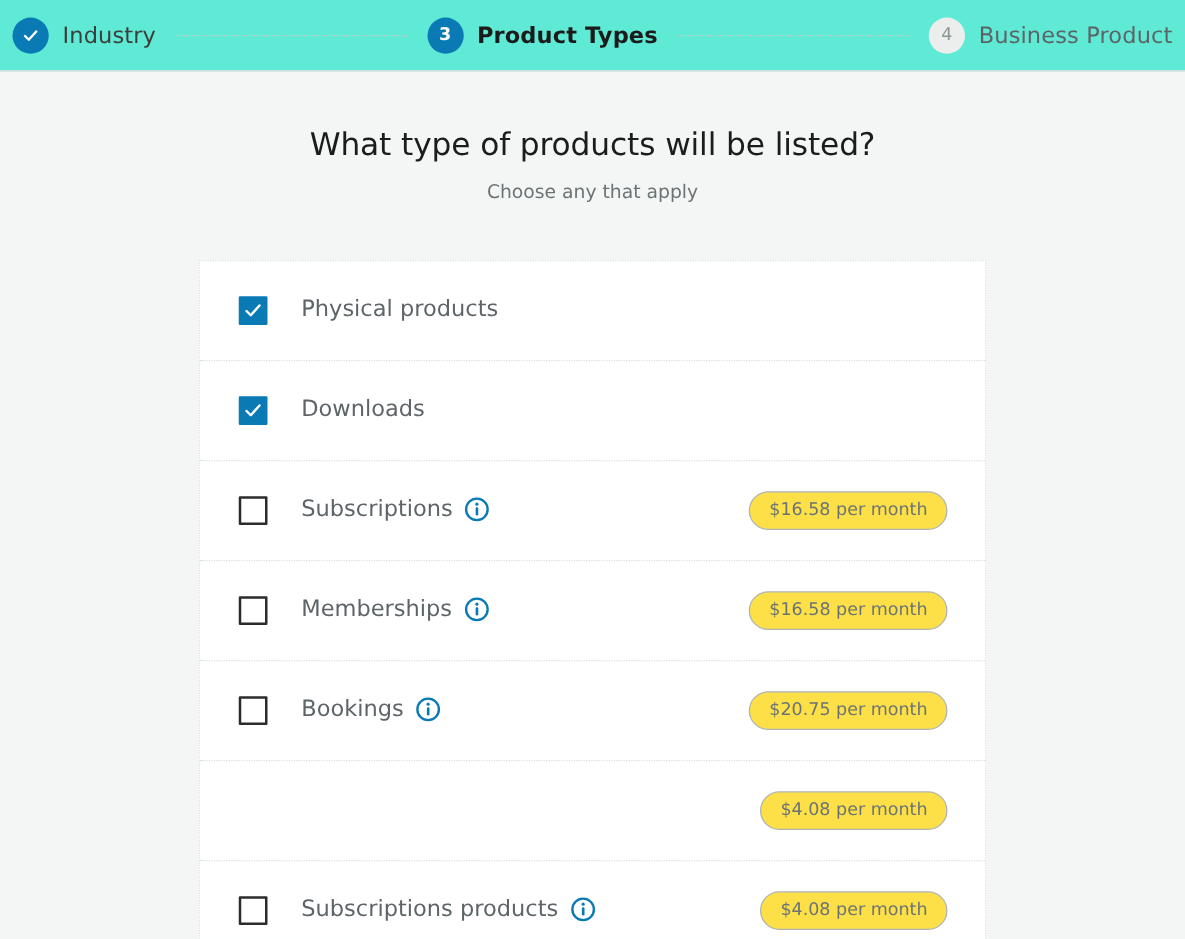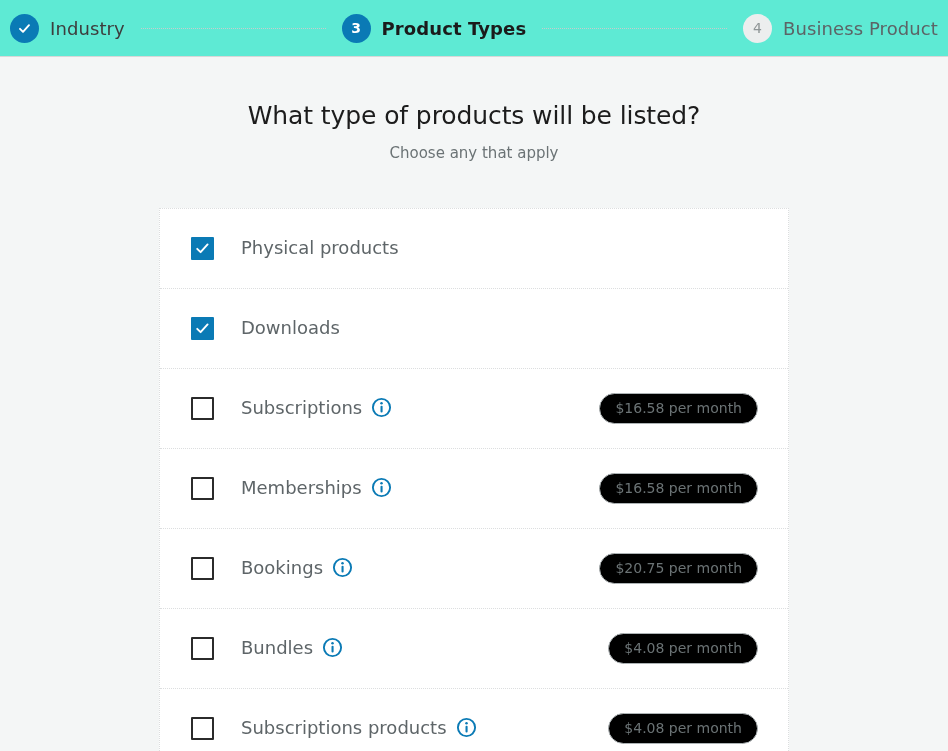--- a/index.html
+++ b/index.html
@@ -151,21 +151,21 @@
     align-items: center;
     line-height: 0;
   }
   .price-badge {
     flex: 0 0 auto;
     border: 1px solid #adb3b5;
     border-radius: 999px;
     padding: 6px 15px 7px 15px;
     font-size: 14px;
     color: #6b7375;
-    background: #000000;
+    background: #fde047;
     white-space: nowrap;
   }
   .spacer { flex: 1 1 auto; }
 </style>
 </head>
 <body>
 
 <div class="stepper">
   <div class="step">
     <span class="step-bullet done">
@@ -257,31 +257,20 @@
               <circle cx="10.5" cy="10.5" r="8.6" fill="none" stroke="#0a7ab5" stroke-width="1.9"></circle>
               <circle cx="10.5" cy="6.3" r="1.25" fill="#0a7ab5"></circle>
               <rect x="9.5" y="8.8" width="2.1" height="6.6" rx="1" fill="#0a7ab5"></rect>
             </svg>
           </span>
         </div>
         <div class="spacer"></div>
         <span class="price-badge">$20.75 per month</span>
       </div>
       <div class="option-row">
-        <div class="option-left">
-          <span class="checkbox"></span>
-          <span class="option-label">Bundles</span>
-          <span class="info-icon">
-            <svg width="21" height="21" viewBox="0 0 21 21" aria-hidden="true">
-              <circle cx="10.5" cy="10.5" r="8.6" fill="none" stroke="#0a7ab5" stroke-width="1.9"></circle>
-              <circle cx="10.5" cy="6.3" r="1.25" fill="#0a7ab5"></circle>
-              <rect x="9.5" y="8.8" width="2.1" height="6.6" rx="1" fill="#0a7ab5"></rect>
-            </svg>
-          </span>
-        </div>
         <div class="spacer"></div>
         <span class="price-badge">$4.08 per month</span>
       </div>
       <div class="option-row">
         <div class="option-left">
           <span class="checkbox"></span>
           <span class="option-label">Subscriptions products</span>
           <span class="info-icon">
             <svg width="21" height="21" viewBox="0 0 21 21" aria-hidden="true">
               <circle cx="10.5" cy="10.5" r="8.6" fill="none" stroke="#0a7ab5" stroke-width="1.9"></circle>

